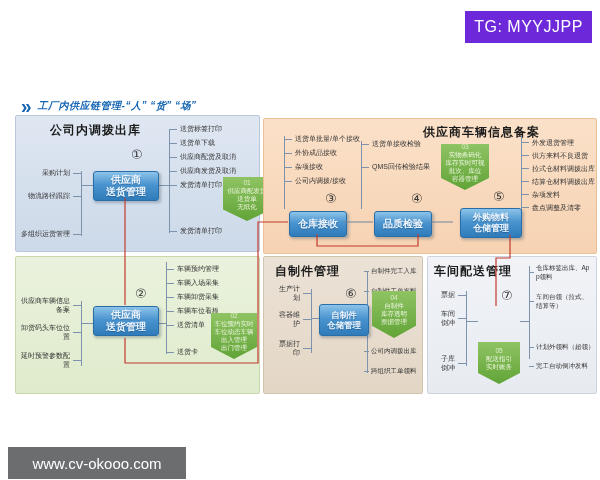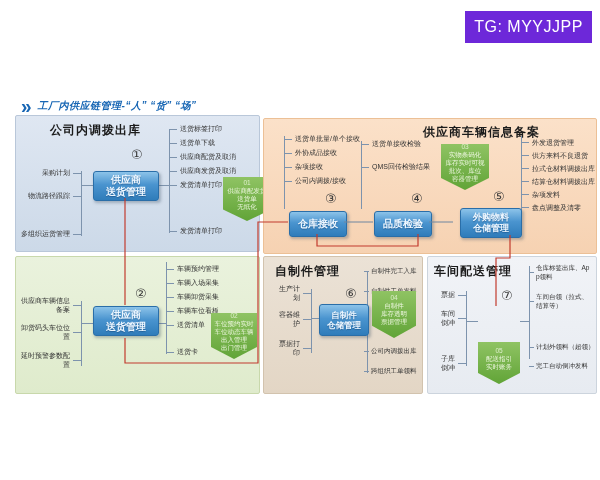--- a/index.html
+++ b/index.html
@@ -339,14 +339,17 @@
 
   <svg class="wires" width="600" height="480">
     <polyline points="125,198 125,305" fill="none" stroke="#c23b2e" stroke-width="1.2"></polyline>
     <polyline points="125,338 125,363 258,363 258,222 288,222" fill="none" stroke="#c23b2e" stroke-width="1.2"></polyline>
     <polyline points="317,234 317,246 418,246 418,234" fill="none" stroke="#c23b2e" stroke-width="1.2"></polyline>
     <polyline points="510,235 510,258 496,258 496,306" fill="none" stroke="#c23b2e" stroke-width="1.2"></polyline>
     <line x1="344" y1="222" x2="373" y2="222" stroke="#6f86a0" stroke-width="1"></line>
     <line x1="429" y1="222" x2="453" y2="222" stroke="#6f86a0" stroke-width="1"></line>
   </svg>
 
+  <div class="badge" id="url">
+    <span>www.cv-okooo.com</span>
+  </div>
 
 </div>
 
 </body></html>

